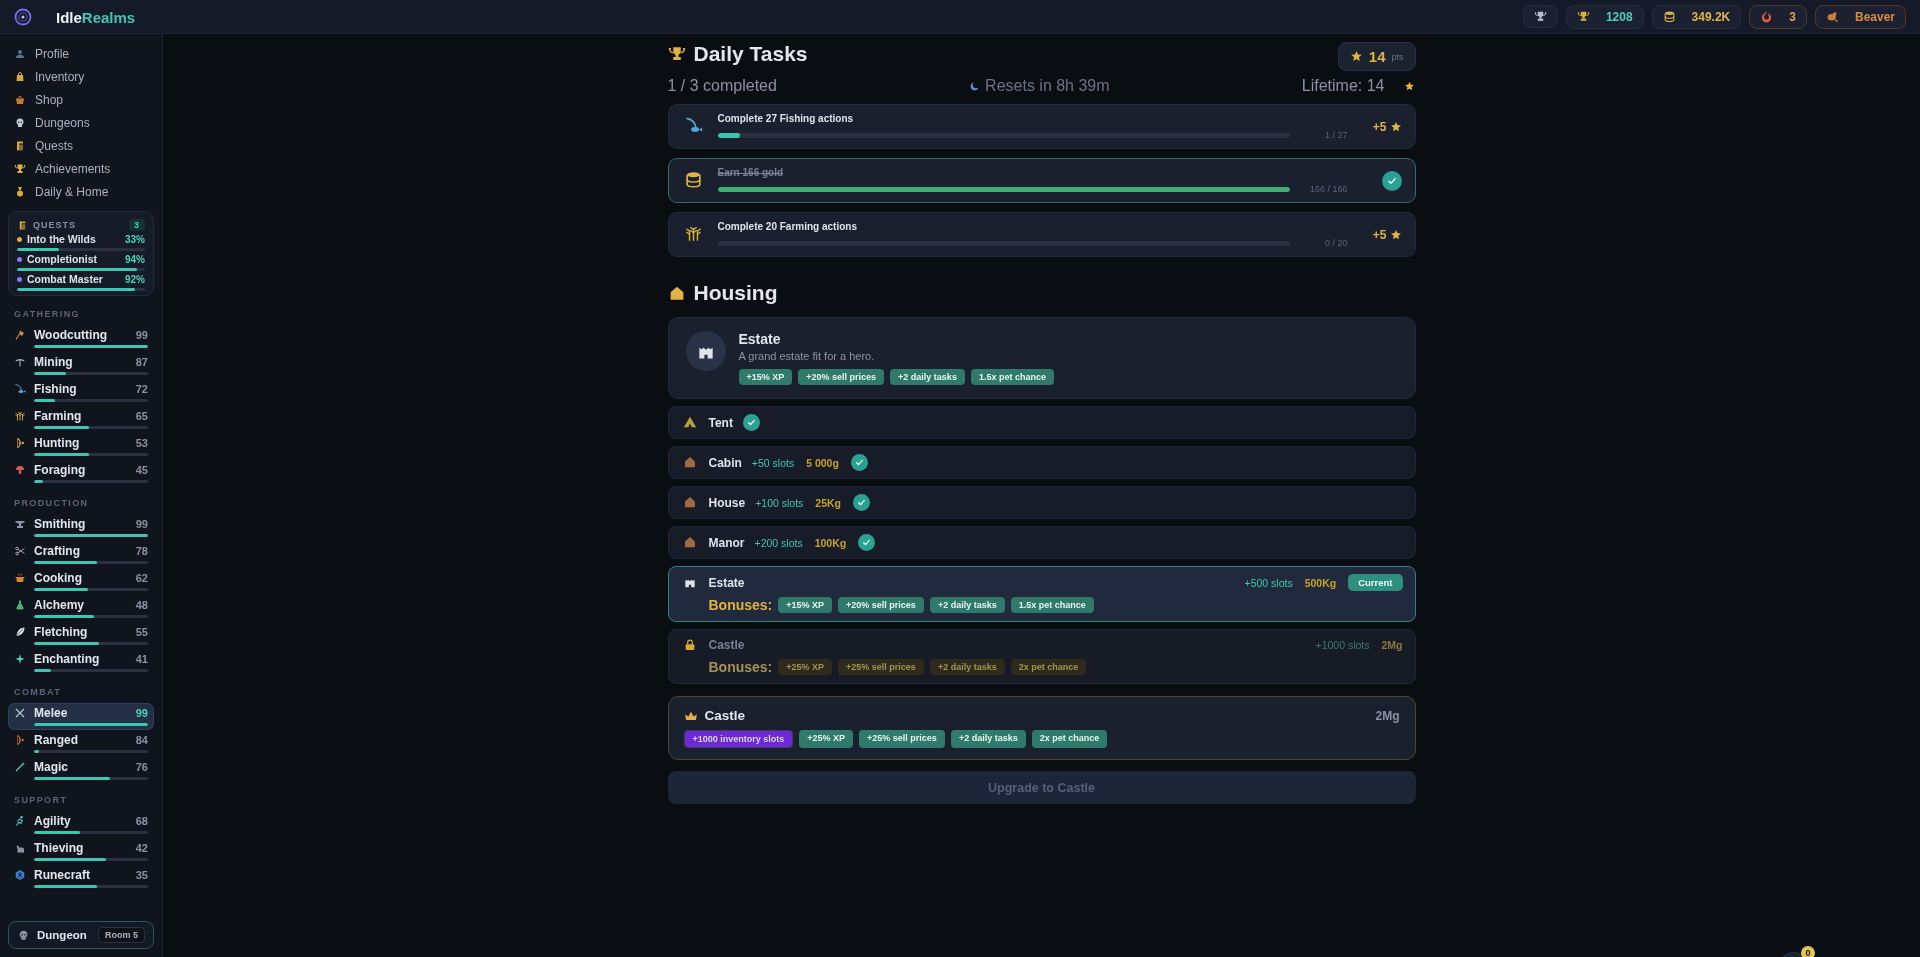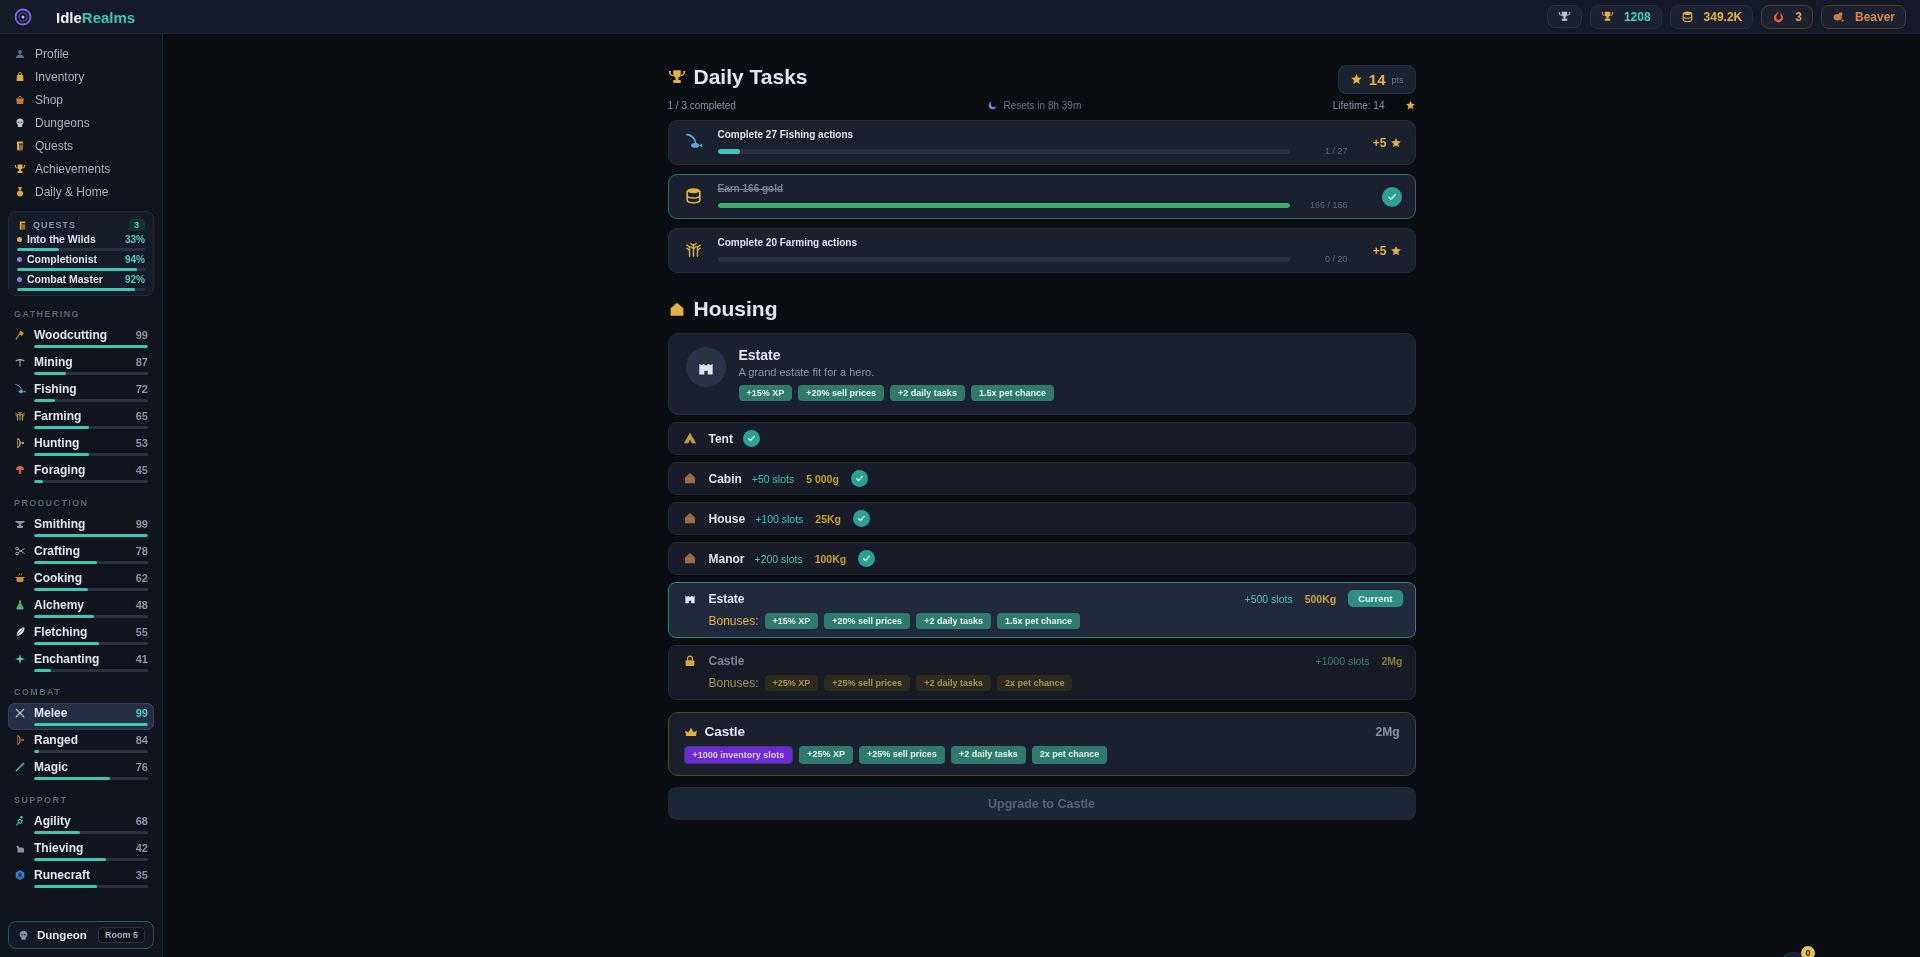--- a/index.html
+++ b/index.html
@@ -7,21 +7,21 @@
     font-family:"Liberation Sans","DejaVu Sans",sans-serif; color:#e2e6ee; }
   svg.ic { width:1em; height:1em; display:inline-block; vertical-align:-0.12em; fill:currentColor; }
 
   
   .app-header { height:34px; background:#141a28; border-bottom:1px solid #1d2432;
     display:flex; align-items:center; justify-content:space-between; padding:0 14px; }
   .brand { display:flex; align-items:flex-end; gap:24px; font-size:15px; font-weight:bold; }
   .brand .logo { width:18px; height:18px; }
   .brand .b1 { color:#eef1f6; } .brand .b2 { color:#3ec6b4; }
   .hstats { display:flex; align-items:center; gap:8px; }
-  .chip { display:flex; align-items:center; gap:10px; background:#1b2130; border:1px solid #252d3f;
+  .chip { display:flex; align-items:center; gap:16px; background:#1b2130; border:1px solid #252d3f;
     border-radius:8px; padding:4px 10px; font-size:12px; font-weight:bold; cursor:pointer; }
   .chip .ic { font-size:13px; }
 
   
   .shell { display:flex; height:923px; }
   aside { width:163px; background:#0f141d; border-right:1px solid #1d2432;
     display:flex; flex-direction:column; padding:8px 8px 8px 8px; overflow:hidden; }
   .nav-item { display:flex; align-items:center; gap:9px; padding:4px 6px; height:23px;
     font-size:12px; color:#aab3c2; border-radius:6px; cursor:pointer; }
   .nav-item .ic { font-size:12px; }
@@ -48,31 +48,31 @@
   .sbar i { display:block; height:100%; background:#3ec6b4; border-radius:2px; }
 
   .side-footer { margin-top:auto; border:1px solid #2a5a52; background:#131925; border-radius:8px;
     padding:5px 8px; display:flex; align-items:center; gap:7px; font-size:11.5px; font-weight:bold; cursor:pointer; }
   .side-footer .ic { color:#8a93a3; font-size:13px; }
   .room-badge { margin-left:auto; background:#0e1219; border:1px solid #2a3242; color:#aab3c2;
     font-size:9px; font-weight:bold; border-radius:4px; padding:2px 6px; }
 
   
   main { flex:1; background:#0a0d12; overflow:hidden; position:relative; }
-  .content { width:748px; margin:0 auto; padding-top:31px; }
+  .content { width:748px; margin:8px auto; padding-top:0; }
   .dt-titlerow { display:flex; align-items:flex-start; justify-content:space-between; }
   .h1 { font-size:21px; font-weight:bold; display:flex; align-items:center; gap:8px; }
   .h1 .ic { color:#e3b341; font-size:18px; }
   .pts-badge { background:#1c2330; border:1px solid #272f42; border-radius:8px; padding:5px 11px;
     display:flex; align-items:center; gap:6px; cursor:pointer; }
   .pts-badge .ic { color:#e3b341; font-size:13px; }
   .pts-val { color:#e3b341; font-weight:bold; font-size:15px; }
   .pts-unit { color:#6b7486; font-size:9px; }
   .dt-meta { display:flex; align-items:center; justify-content:space-between; margin-top:6px;
-    font-size:10px; color:#8a93a3; }
+    font-size:16px; color:#8a93a3; }
   .resets { color:#6b7486; display:flex; gap:5px; align-items:center; }
   .resets .ic { color:#5b8dd9; font-size:11px; }
   .lifetime { color:#8a93a3; display:flex; gap:20px; align-items:center; }
   .lifetime .ic { color:#e3b341; font-size:11px; }
 
   .task-card { background:#1a202e; border:1px solid #222938; border-radius:9px; padding:8px 13px;
     margin-top:9px; display:flex; align-items:center; gap:12px; cursor:pointer; }
   .task-card.done { border-color:#2d6e62; }
   .task-ic { font-size:19px; width:24px; text-align:center; }
   .task-mid { flex:1; }
@@ -104,21 +104,21 @@
     padding:7px 12px; display:flex; align-items:center; gap:10px; cursor:pointer; }
   .tier .tic { font-size:14px; width:18px; text-align:center; }
   .tier-name { font-size:12px; font-weight:bold; color:#dfe3ea; }
   .tier-right { margin-left:auto; display:flex; align-items:center; gap:12px; }
   .tslots { font-size:10.5px; color:#3ec6b4; }
   .tprice { font-size:10.5px; font-weight:bold; color:#c9a227; }
   .tier .check-circle { width:17px; height:17px; font-size:9px; }
   .tier.current { background:#212a3d; border-color:#2f8577; display:block; }
   .tier.current .row1, .tier.locked .row1 { display:flex; align-items:center; gap:10px; }
   .bonuses-row { display:flex; align-items:center; gap:6px; margin:6px 0 1px 28px; }
-  .bonuses-label { font-size:12px; font-weight:normal; color:#e3b341; }
+  .bonuses-label { font-size:14px; font-weight:bold; color:#e3b341; }
   .tier.locked .bonuses-label { color:#a59353; }
   .cur-badge { background:#2d8f7f; color:#eafff8; font-size:9.5px; font-weight:bold; border-radius:5px; padding:3px 10px; }
   .tier.locked { background:#161b26; display:block; }
   .tier.locked .tier-name { color:#7a8294; }
   .tier.locked .tslots { color:#3f7a6e; }
   .tier.locked .tprice { color:#8a7a3a; }
 
   .next-panel { margin-top:12px; background:#1a202e; border:1px solid #4d4628; border-radius:10px; padding:11px 15px; }
   .np-top { display:flex; align-items:center; gap:7px; }
   .np-top .ic { color:#e3b341; font-size:14px; }

